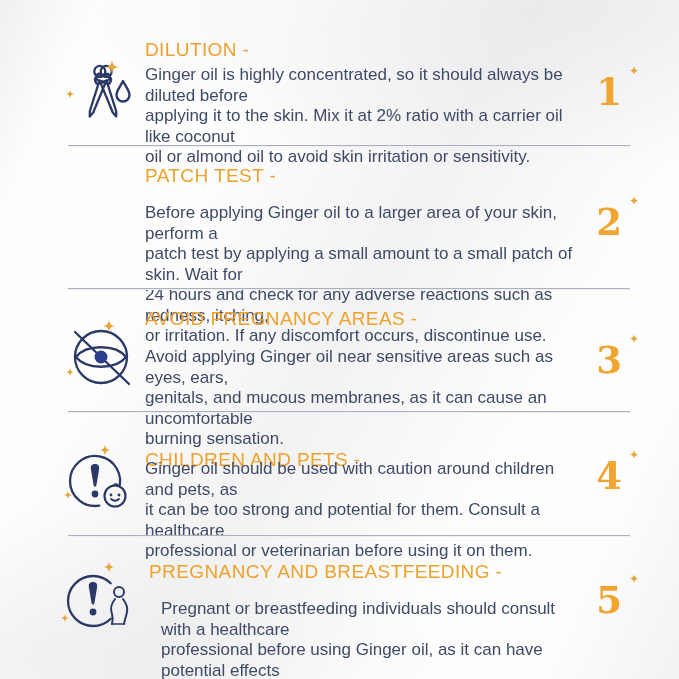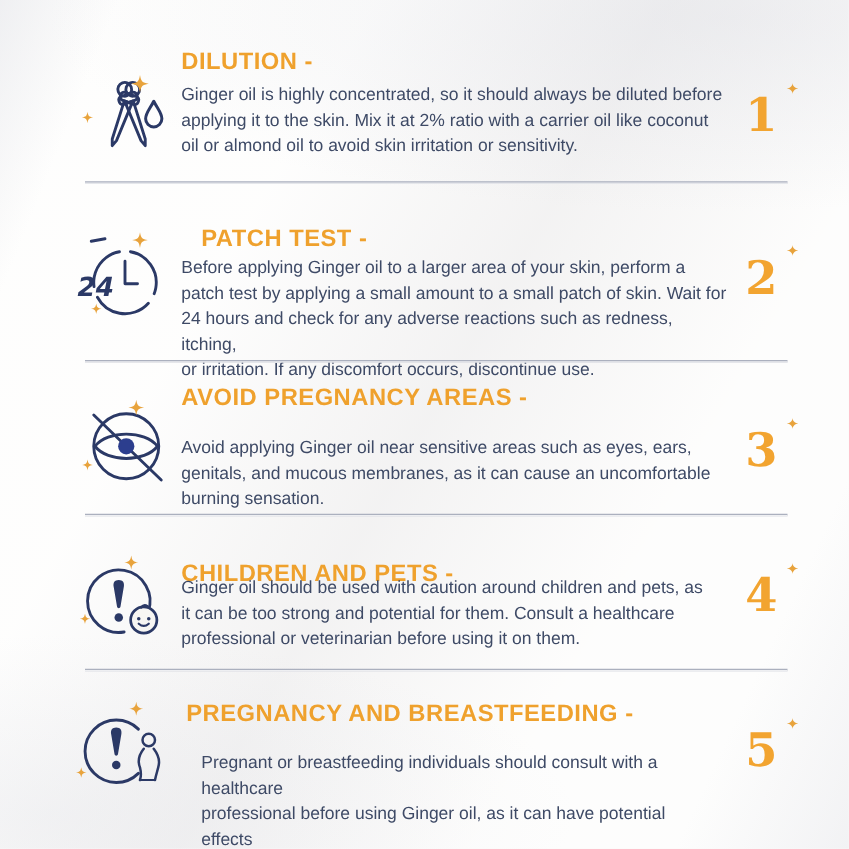--- a/index.html
+++ b/index.html
@@ -16,26 +16,26 @@
       linear-gradient(295deg, rgba(221,222,228,0.35) 0%, rgba(255,255,255,0) 14%),
       radial-gradient(900px 260px at 85% 2%, rgba(213,215,223,0.30), rgba(255,255,255,0) 60%),
       radial-gradient(700px 240px at 6% 96%, rgba(213,215,223,0.22), rgba(255,255,255,0) 60%),
       linear-gradient(120deg, rgba(255,255,255,0.85) 28%, rgba(238,238,242,0.45) 50%, rgba(255,255,255,0.8) 72%);
   }
   .icon-box{position:absolute;width:90px;height:90px;}
   .icon-box svg{display:block;width:90px;height:90px;}
   .content{position:absolute;left:145px;width:440px;}
   .content h2{
     margin:0 0 3px 0;
-    font-size:19px;line-height:24px;font-weight:700;letter-spacing:.4px;
+    font-size:19px;line-height:24px;font-weight:400;letter-spacing:.4px;
     color:#efa12d;
   }
   .content p{
     margin:0;
-    font-size:14px;line-height:20.5px;
+    font-size:17px;line-height:20.5px;
     color:#3e4a66;
     white-space:pre-line;
   }
   .num{
     position:absolute;left:591px;width:36px;text-align:center;
     font-family:"DejaVu Serif",serif;font-weight:700;font-size:37px;line-height:40px;
     color:#f2a430;
   }
   .num .spark{
     position:absolute;top:-7px;right:-12px;
@@ -80,34 +80,22 @@
       <p style="position:absolute;top:65px;margin:0">Ginger oil is highly concentrated, so it should always be diluted before
 applying it to the skin. Mix it at 2% ratio with a carrier oil like coconut
 oil or almond oil to avoid skin irritation or sensitivity.</p>
     </div>
   </div>
   <div class="num" style="top:72px">
     <span>1</span><span class="spark">✦</span>
   </div>
   <div class="divider d1"></div>
 
-  <div class="icon-box ib2">
-    <svg viewBox="0 0 90 90" xmlns="http://www.w3.org/2000/svg">
-      <g fill="none" stroke="#2b3966" stroke-width="2.3" stroke-linecap="round" stroke-linejoin="round">
-        <circle cx="49" cy="47" r="25" stroke-dasharray="44 9 48 9 38 9" transform="rotate(-80 49 47)"></circle>
-        <line x1="22" y1="14" x2="33" y2="12"></line>
-        <path d="M49,30 L49,48 L59,48"></path>
-      </g>
-      <text x="11" y="58" font-family="DejaVu Sans, sans-serif" font-size="21" font-weight="bold" font-style="italic" fill="#2b3966">24</text>
-      <use href="#spark" transform="translate(61,13) scale(0.9)"></use>
-      <use href="#spark" transform="translate(26,68) scale(0.6)"></use>
-    </svg>
-  </div>
   <div class="content">
-    <h2 style="position:absolute;top:164px;margin:16px">PATCH TEST -</h2>
+    <h2 style="position:absolute;top:164px;margin:0">PATCH TEST -</h2>
     <p style="position:absolute;top:203px;margin:0">Before applying Ginger oil to a larger area of your skin, perform a
 patch test by applying a small amount to a small patch of skin. Wait for
 24 hours and check for any adverse reactions such as redness, itching,
 or irritation. If any discomfort occurs, discontinue use.</p>
   </div>
   <div class="num" style="top:202px">
     <span>2</span><span class="spark">✦</span>
   </div>
   <div class="divider d2"></div>
 

